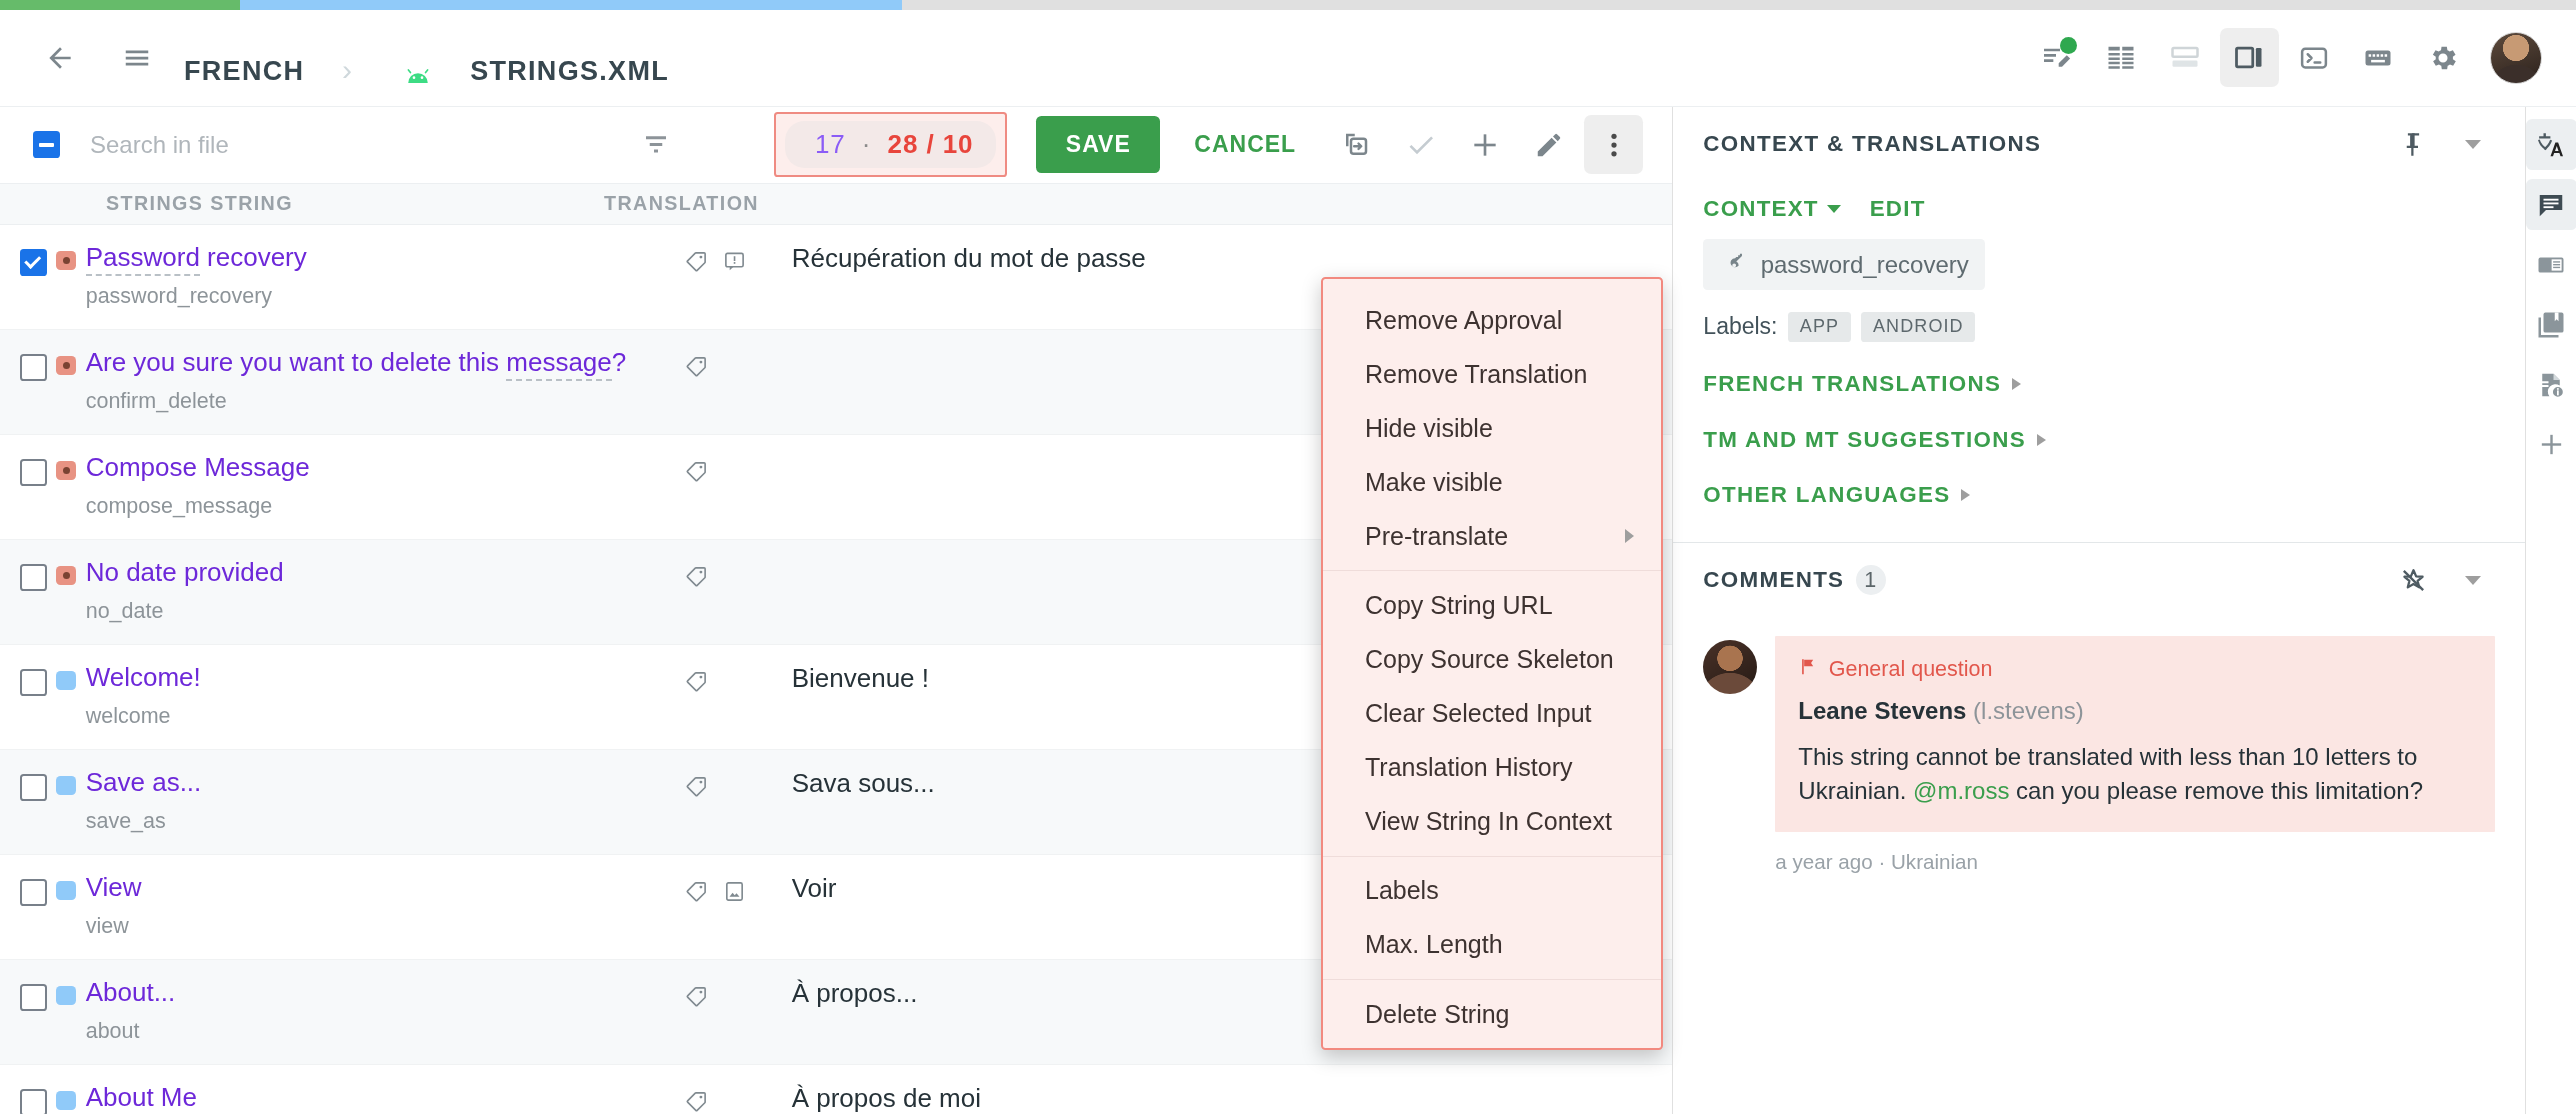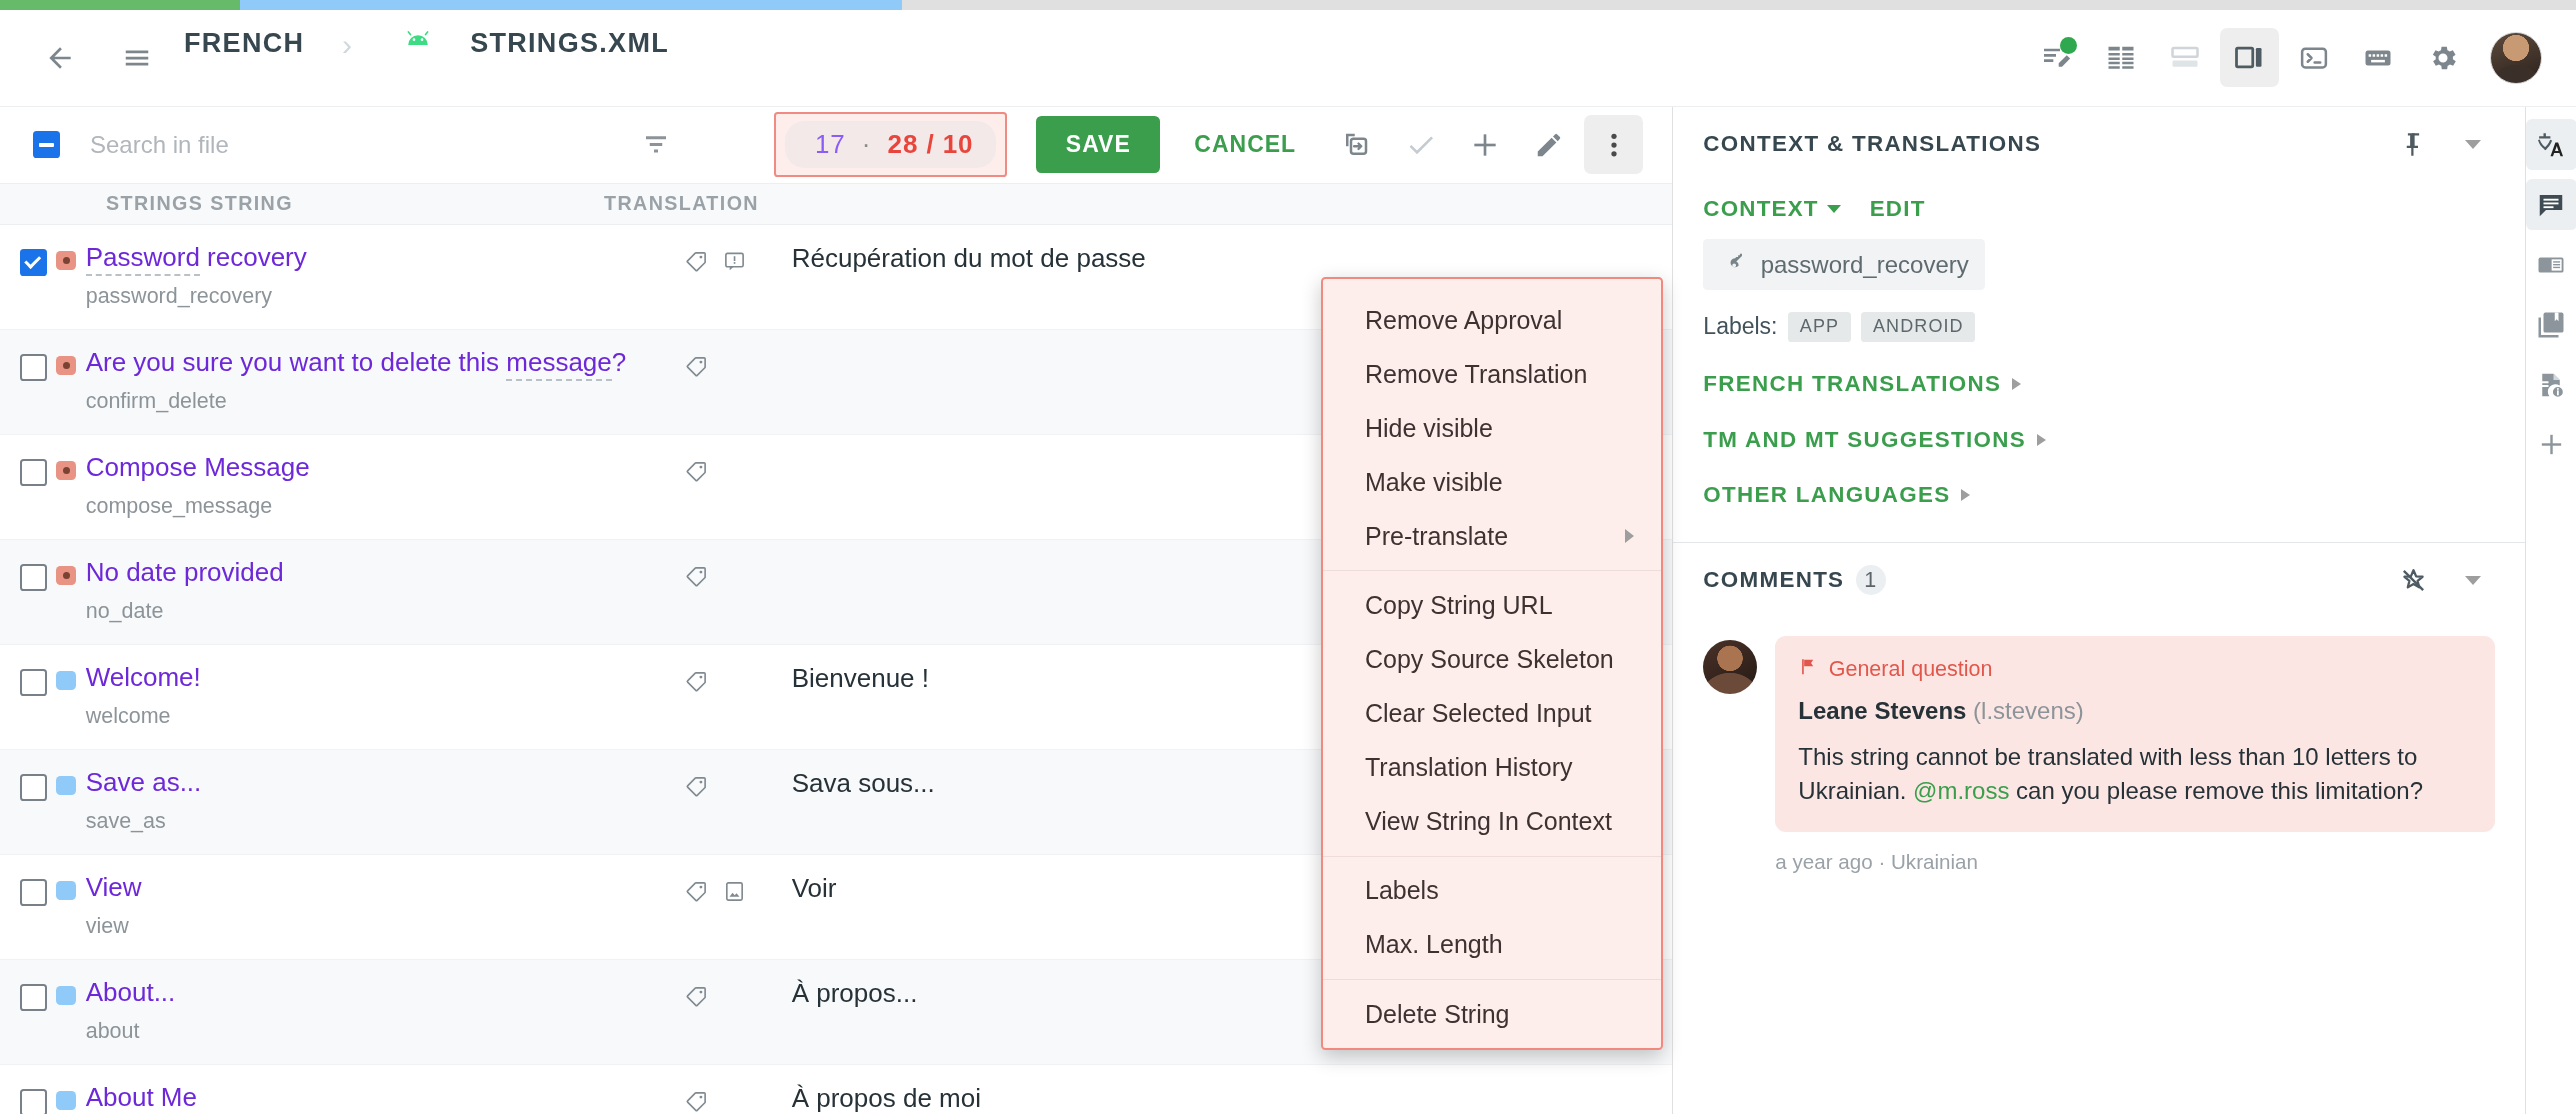--- a/index.html
+++ b/index.html
@@ -14,21 +14,21 @@
   #progress .seg-green { background: #66bb6a; }
   #progress .seg-blue  { background: #90caf9; }
   #progress .seg-gray  { background: #e0e0e0; }
 
   
   #appbar {
     height: 97px; display: flex; align-items: center;
     padding: 0 34px 0 30px; background: #fff;
     border-bottom: 0.9px solid #eceff1;
   }
-  .bar-left { display: flex; align-items: flex-start; gap: 18px; flex: 1; }
+  .bar-left { display: flex; align-items: flex-end; gap: 18px; flex: 1; }
   .iconbtn {
     width: 59px; height: 59px; display: flex; align-items: center;
     justify-content: center; border-radius: 7.2px; cursor: pointer;
     position: relative; flex: none;
   }
   .iconbtn svg { display: block; }
   .iconbtn.active { background: #eeeeee; }
   .crumb {
     font-size: 27px; font-weight: 700; letter-spacing: 1.3px;
     color: #37474f; white-space: nowrap;
@@ -217,21 +217,21 @@
   
   #comments-body { padding: 18px 30px 0 30px; }
   .comment { display: flex; gap: 18px; }
   .c-avatar {
     width: 54px; height: 54px; border-radius: 50%; flex: none; margin-top: 3.6px;
     background:
       radial-gradient(circle at 50% 120%, #6b4a3a 0 45%, transparent 46%),
       radial-gradient(circle at 50% 34%, #a9744f 0 28%, transparent 29%),
       linear-gradient(150deg, #4a3228, #241914);
   }
-  .c-card { background: #fbe6e3; border-radius: 11px; padding: 19.7px 23px 23px 23px; flex: 1; }
+  .c-card { background: #fbe6e3; border-radius: 1px; padding: 19.7px 23px 23px 23px; flex: 1; }
   .c-tag { display: flex; align-items: center; gap: 10.7px; font-size: 21.5px; color: #e2574c; }
   .c-author { font-size: 24px; color: #263238; margin-top: 13.4px; font-weight: 700; }
   .c-author .handle { color: #8d9499; font-weight: 400; }
   .c-text { font-size: 24px; color: #263238; line-height: 1.45; margin-top: 15px; }
   .c-text .mention { color: #3a9e4c; }
   .c-meta { font-size: 20.6px; color: #9aa2a8; margin-top: 18px; padding-left: 72px; }
 
   
   #rail {
     width: 51px; border-left: 0.9px solid #e0e0e0; background: #fff;

